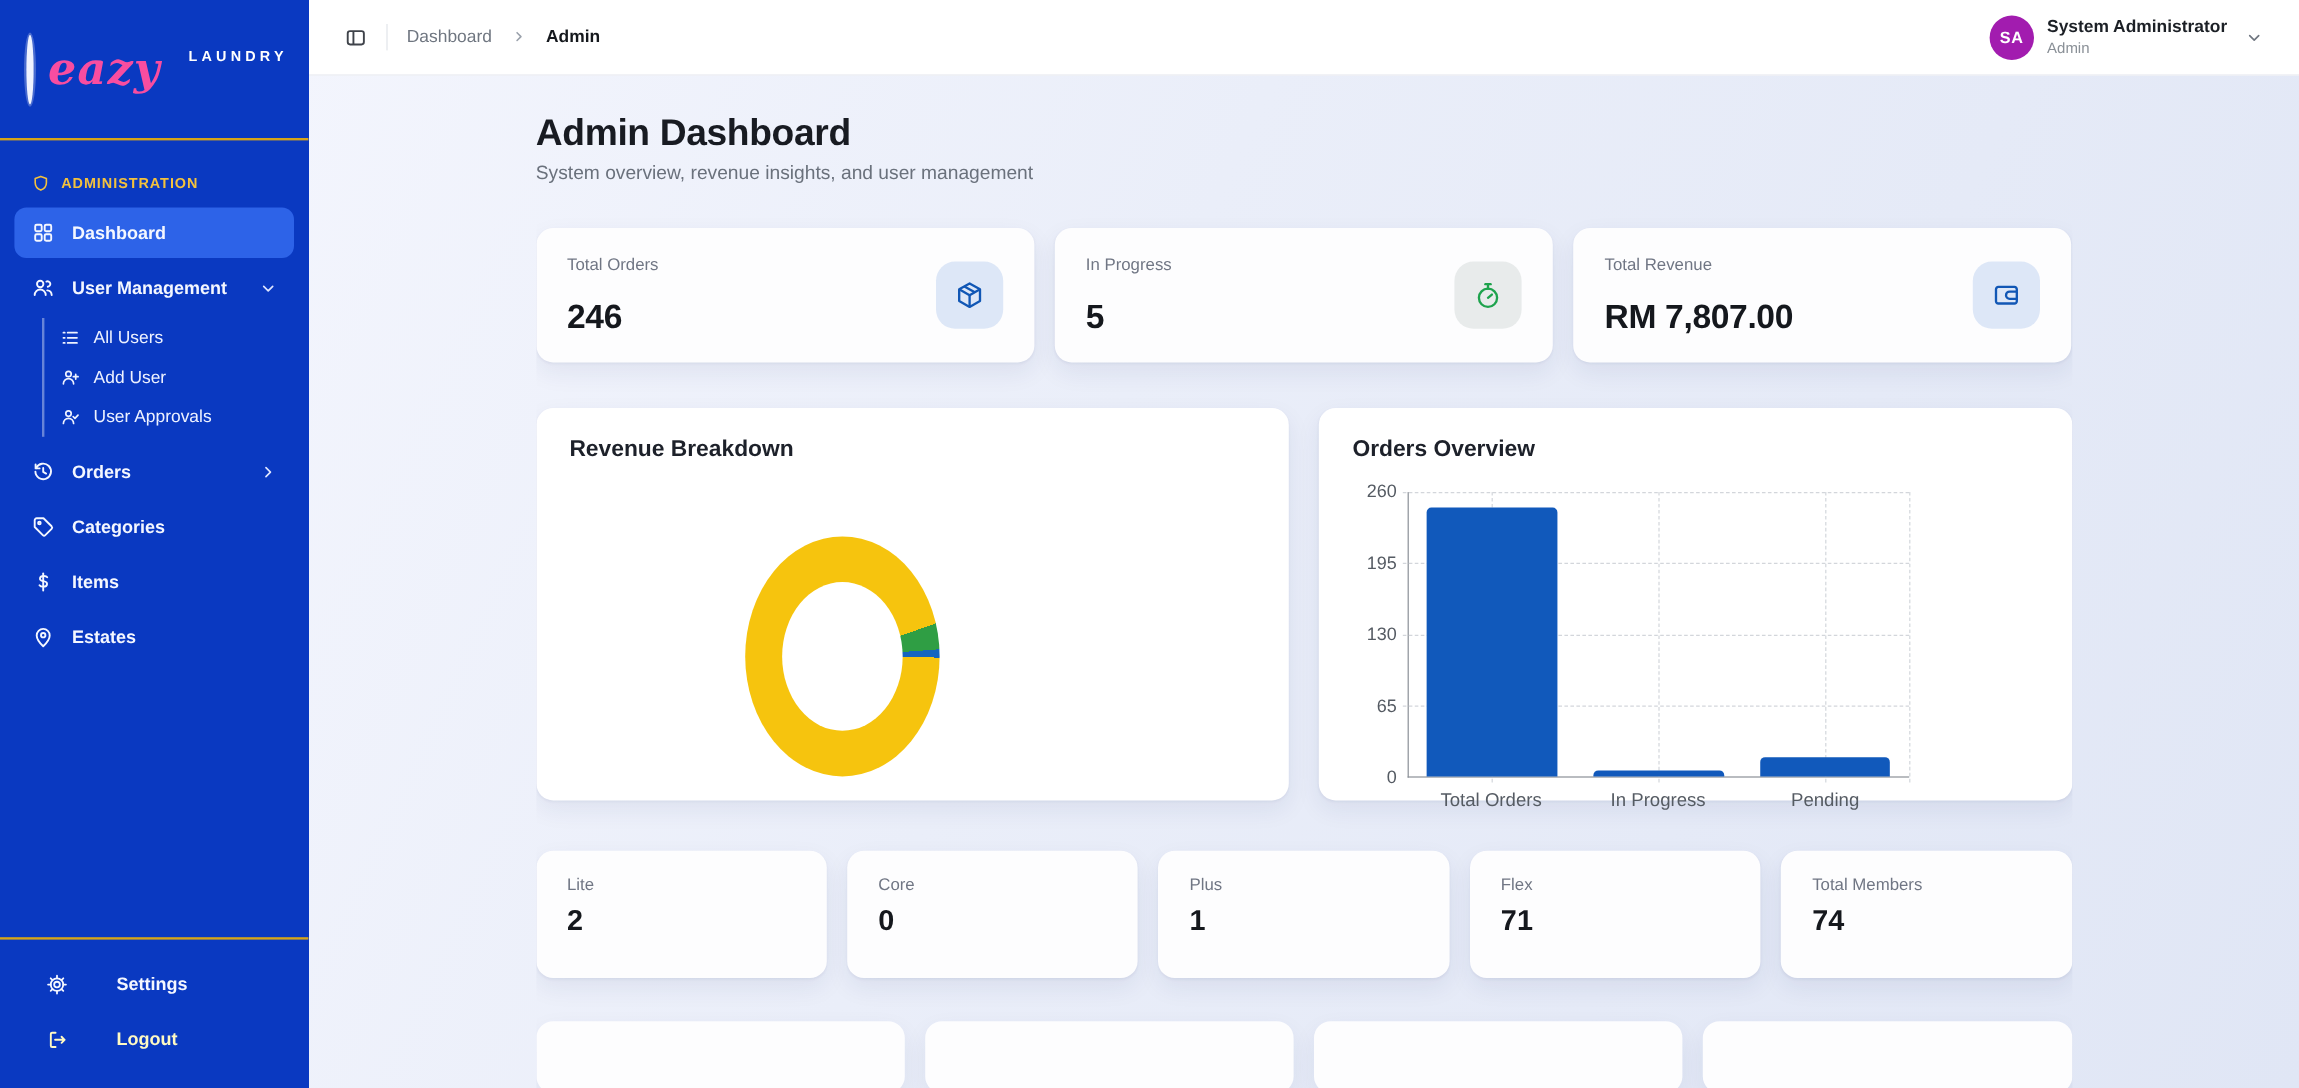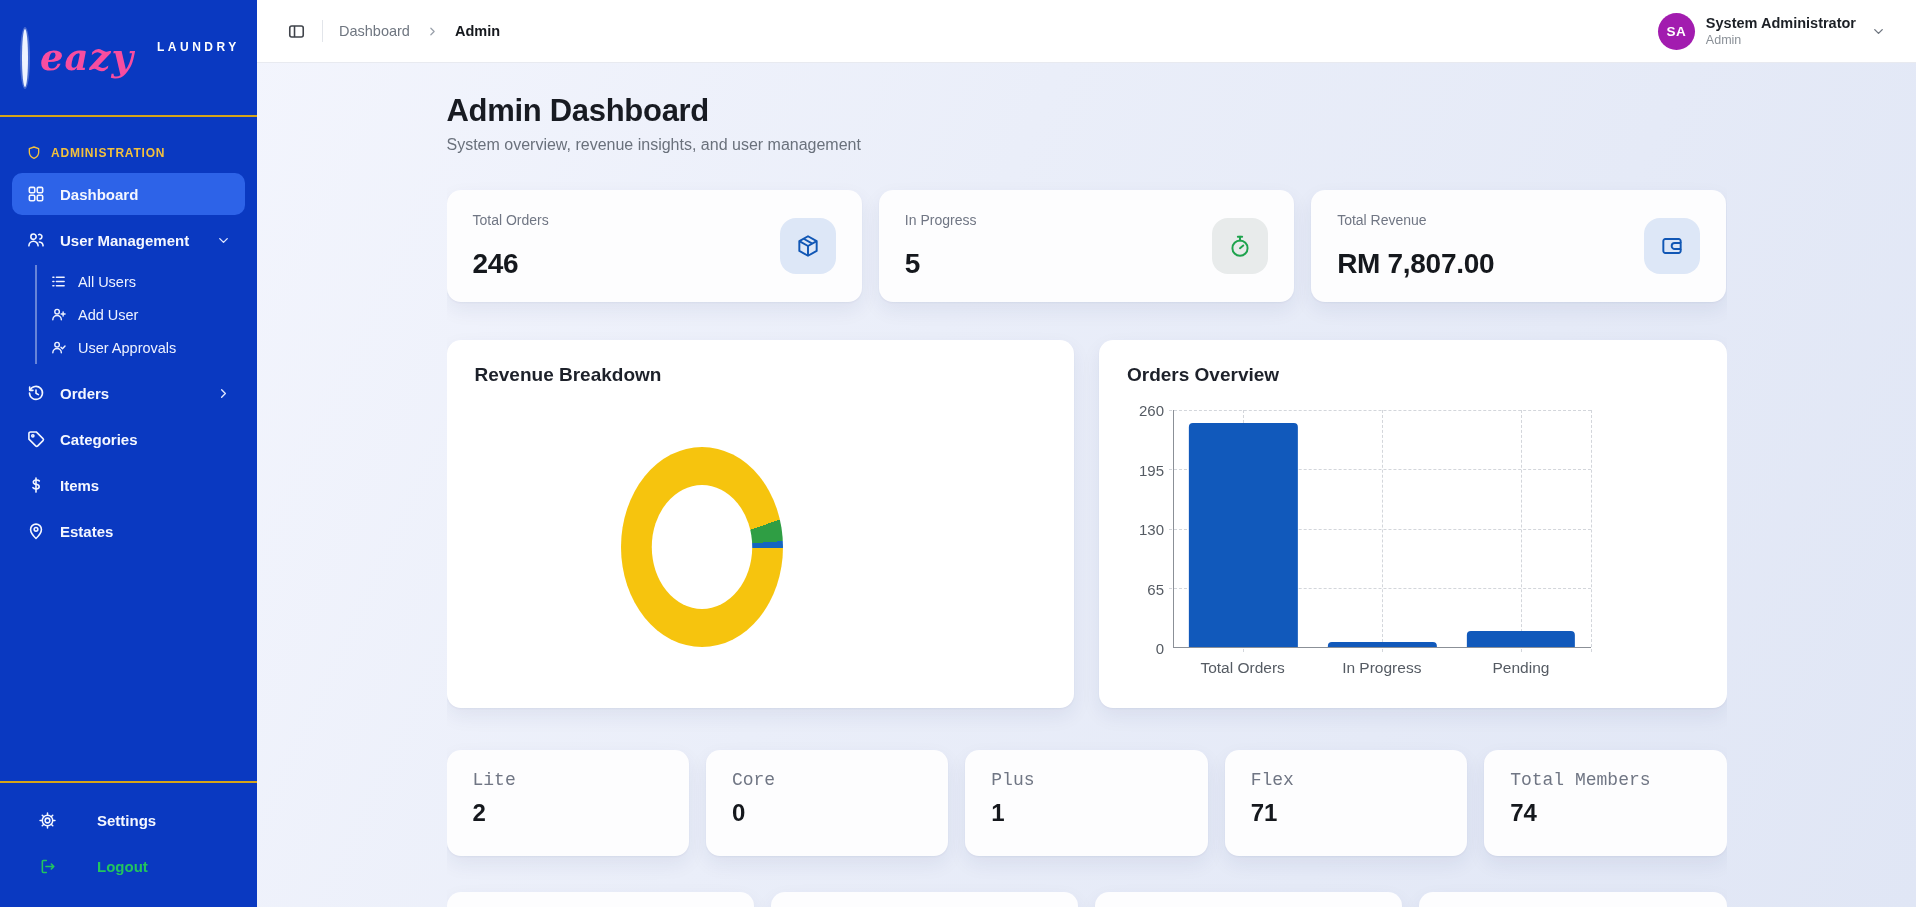--- a/index.html
+++ b/index.html
@@ -17,21 +17,21 @@
 
   .side-nav { flex:1; padding-top:28px; overflow:hidden; }
   .section-label { display:flex; align-items:center; gap:9px; padding:0 26px; margin-bottom:12px; color:#f3c13d; font-size:12px; font-weight:bold; letter-spacing:.8px; }
   .nav-item { height:42px; margin:4px 12px; padding:0 14px; border-radius:10px; display:flex; align-items:center; gap:14px; color:#f4f7ff; font-size:15px; font-weight:600; cursor:pointer; }
   .nav-item.active { background:#2d63e8; }
   .nav-item .spacer { margin-left:auto; display:flex; color:#dfe6ff; }
   .sub-list { margin:2px 12px 8px 35px; border-left:2px solid rgba(255,255,255,.38); padding-left:13px; }
   .sub-item { height:33px; display:flex; align-items:center; gap:11px; color:#eef2ff; font-size:14.5px; font-weight:500; cursor:pointer; }
   .side-footer { flex-shrink:0; border-top:2px solid #d6a51a; padding:12px 12px 16px; }
   .side-footer .nav-item { font-weight:600;gap:40px; }
-  .nav-item.logout { color:#22c55e; }
+  .nav-item.logout { color:#fef9c3; }
   .icon { display:inline-flex; flex-shrink:0; }
 
   
   .main { margin-left:257px; height:907px; display:flex; flex-direction:column; background:linear-gradient(115deg,#f3f5fd 0%, #eaeef9 40%, #e0e6f5 100%); }
   .topbar { height:63px; flex-shrink:0; background:#ffffff; border-bottom:1px solid #e8eaf0; display:flex; align-items:center; padding:0 30px 0 26px; }
   .toggle-btn { background:none; border:none; color:#3f434a; display:flex; cursor:pointer; padding:4px; }
   .tb-divider { width:1px; height:22px; background:#e2e5ea; margin:0 16px 0 12px; }
   .crumb { font-size:14.5px; }
   .crumb-parent { color:#6f7680; cursor:pointer; }
   .crumb-sep { color:#9aa1ab; margin:0 12px; display:inline-flex; vertical-align:-2px; }
@@ -48,42 +48,42 @@
 
   .stats-row { display:flex; gap:17px; margin-top:36px; }
   .stat-card { flex:1; height:112px; background:#fdfdfe; border-radius:14px; padding:20px 26px; display:flex; align-items:center; justify-content:space-between; box-shadow:0 8px 20px rgba(23,43,99,.07), 0 1px 2px rgba(23,43,99,.05); }
   .stat-label { font-size:14px; color:#707684; }
   .stat-value { font-size:28px; font-weight:800; color:#15181d; margin-top:20px; letter-spacing:-.3px; }
   .chip { width:56px; height:56px; border-radius:16px; display:flex; align-items:center; justify-content:center; }
   .chip-blue { background:#dde7f7; color:#1157b5; }
   .chip-gray { background:#e8ebeb; color:#1ea34d; }
 
   .charts-row { display:flex; gap:25px; margin-top:38px; }
-  .chart-card { flex:1; height:368px; background:#ffffff; border-radius:14px; padding:24px 28px; box-shadow:0 8px 20px rgba(23,43,99,.07), 0 1px 2px rgba(23,43,99,.05); position:relative; }
+  .chart-card { flex:1; height:327px; background:#ffffff; border-radius:14px; padding:24px 28px; box-shadow:0 8px 20px rgba(23,43,99,.07), 0 1px 2px rgba(23,43,99,.05); position:relative; }
   .chart-title { font-size:19px; font-weight:700; color:#1d212a; }
 
   .donut { position:absolute; left:155px; top:107px; width:200px; height:200px; border-radius:50%; transform:scaleX(0.81); }
   .donut::after { content:""; position:absolute; inset:38px; background:#ffffff; border-radius:50%; }
 
   .chart-body { display:flex; margin-top:24px; margin-right:108px; height:238px; }
   .y-axis { width:46px; position:relative; flex-shrink:0; }
   .y-axis span { position:absolute; right:9px; transform:translateY(-50%); font-size:15px; color:#555b63; }
   .y-axis span:nth-child(1){ top:0; } .y-axis span:nth-child(2){ top:25%; }
   .y-axis span:nth-child(3){ top:50%; } .y-axis span:nth-child(4){ top:75%; }
   .y-axis span:nth-child(5){ top:100%; }
   .plot { flex:1; position:relative; border-left:1.5px solid #8b9097; border-bottom:1.5px solid #8b9097; }
   .gl-h { position:absolute; left:-5px; right:0; height:0; border-top:1px dashed #d3d6db; }
   .gl-v { position:absolute; top:0; bottom:-5px; width:0; border-left:1px dashed #d3d6db; }
   .bar { position:absolute; bottom:0; width:26%; transform:translateX(-50%); border-radius:4px 4px 0 0; }
   .x-labels { display:flex; margin-left:46px; margin-right:108px; margin-top:11px; }
   .x-labels span { flex:1; text-align:center; font-size:15.5px; color:#555b63; }
 
   .bottom-row { display:flex; gap:17px; margin-top:42px; }
   .mini-card { flex:1; height:106px; background:#fdfdfe; border-radius:14px; padding:20px 26px; box-shadow:0 8px 20px rgba(23,43,99,.07), 0 1px 2px rgba(23,43,99,.05); }
-  .mini-label { font-size:18px; color:#707684;font-family:Liberation Mono, monospace; }
+  .mini-label { font-size:14px; color:#707684; }
   .mini-value { font-size:24px; font-weight:800; color:#15181d; margin-top:9px; }
 
   .partial-row { display:flex; gap:17px; margin-top:36px; }
   .partial-card { flex:1; height:60px; background:#fdfdfe; border-radius:14px; box-shadow:0 8px 20px rgba(23,43,99,.07); }
 </style>
 </head>
 <body>
 
 <aside class="sidebar">
   <div class="logo-area">

